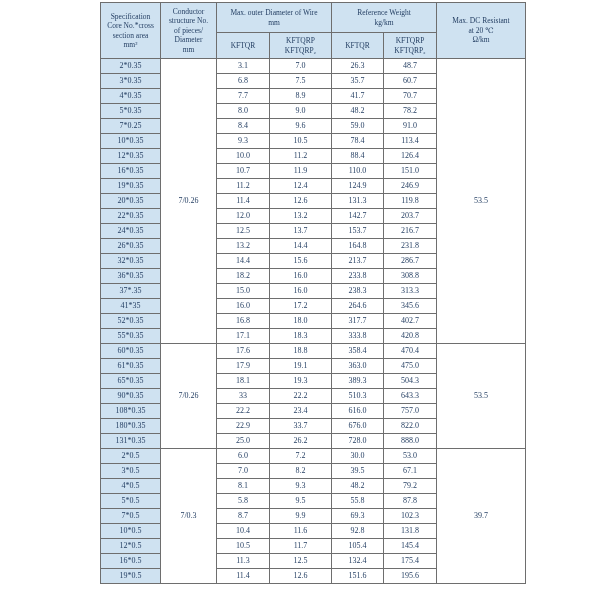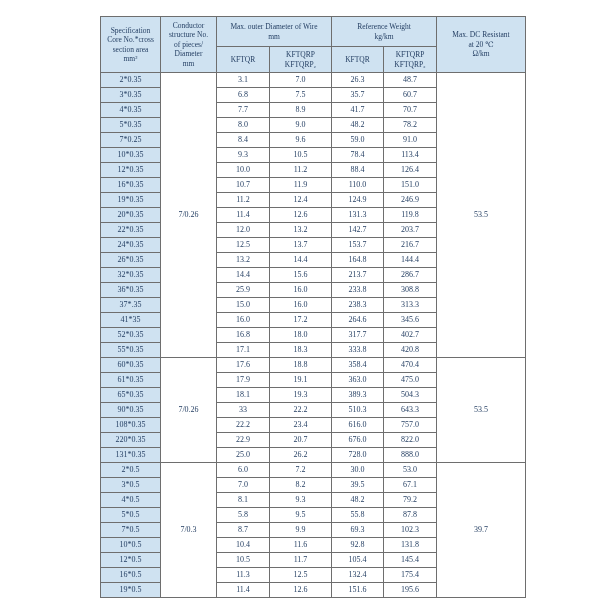--- a/index.html
+++ b/index.html
@@ -11,21 +11,21 @@
   .page {
     position: relative;
     width: 600px;
     height: 600px;
     background: #ffffff;
     overflow: hidden;
   }
   table.spec-table {
     position: absolute;
     left: 100px;
-    top: 16px;
+    top: 2px;
     width: 425px;
     height: 492px;
     border-collapse: collapse;
     table-layout: fixed;
   }
   .spec-table th, .spec-table td {
     border: 1px solid #6e6e6e;
     text-align: center;
     vertical-align: middle;
     color: #1f3a5f;
@@ -176,32 +176,32 @@
           <td>12.5</td>
           <td>13.7</td>
           <td>153.7</td>
           <td>216.7</td>
         </tr>
         <tr>
           <td class="spec">26*0.35</td>
           <td>13.2</td>
           <td>14.4</td>
           <td>164.8</td>
-          <td>144.4</td>
+          <td>231.8</td>
         </tr>
         <tr>
           <td class="spec">32*0.35</td>
           <td>14.4</td>
           <td>15.6</td>
           <td>213.7</td>
           <td>286.7</td>
         </tr>
         <tr>
           <td class="spec">36*0.35</td>
-          <td>25.9</td>
+          <td>18.2</td>
           <td>16.0</td>
           <td>233.8</td>
           <td>308.8</td>
         </tr>
         <tr>
           <td class="spec">37*.35</td>
           <td>15.0</td>
           <td>16.0</td>
           <td>238.3</td>
           <td>313.3</td>
@@ -258,23 +258,23 @@
           <td>643.3</td>
         </tr>
         <tr>
           <td class="spec">108*0.35</td>
           <td>22.2</td>
           <td>23.4</td>
           <td>616.0</td>
           <td>757.0</td>
         </tr>
         <tr>
-          <td class="spec">220*0.35</td>
+          <td class="spec">180*0.35</td>
           <td>22.9</td>
-          <td>20.7</td>
+          <td>33.7</td>
           <td>676.0</td>
           <td>822.0</td>
         </tr>
         <tr>
           <td class="spec">131*0.35</td>
           <td>25.0</td>
           <td>26.2</td>
           <td>728.0</td>
           <td>888.0</td>
         </tr>

